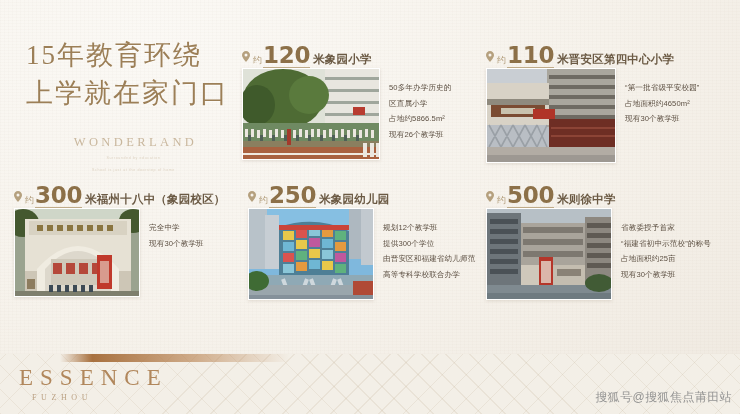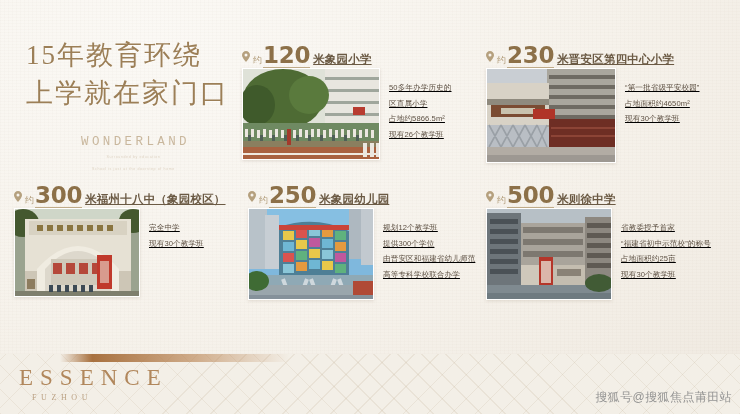--- a/index.html
+++ b/index.html
@@ -40,21 +40,21 @@
     font-size: 27px;
     letter-spacing: 2px;
     color: #9c7f57;
     line-height: 1.42;
     white-space: nowrap;
     text-shadow: 0 1px 0 rgba(255,255,255,0.6);
   }
   #wonderland {
     margin-top: 22px;
     text-align: center;
-    font-family: Liberation Mono, monospace;
+    font-family: Liberation Serif, serif;
     font-size: 12.5px;
     letter-spacing: 3.4px;
     color: #c9b79d;
     padding-left: 4px;
   }
   .hl-sub {
     text-align: center;
     font-size: 3.6px;
     letter-spacing: 0.6px;
     color: #ded3c3;
@@ -98,24 +98,23 @@
     border-bottom: 1.4px solid #c3ad8a;
     padding-bottom: 0px;
     line-height: 1;
   }
   .sname {
     font-size: 11.5px;
     color: #6b5a44;
     margin-left: 3px;
     font-weight: bold;
     letter-spacing: 0.2px;
-    text-decoration: underline;
-  }
-
-  .card-body { display: flex; align-items: flex-start; text-decoration: underline; }
+  }
+
+  .card-body { display: flex; align-items: flex-start; }
 
   .photo {
     flex: 0 0 auto;
     border: 1px solid #ffffff;
     box-shadow: 0 1px 3px rgba(120,100,80,0.18);
     overflow: hidden;
     position: relative;
     background: #b9b5ae;
   }
   .photo svg { display: block; }
@@ -282,21 +281,21 @@
   </div>
 
   <div class="card" style="left:486px; top:44px; width:250px;">
     <div class="card-head">
       <span class="pin">
         <svg width="8" height="11" viewBox="0 0 8 11">
             <path d="M4 0C1.8 0 0 1.8 0 4c0 2.9 4 7 4 7s4-4.1 4-7c0-2.2-1.8-4-4-4zm0 5.5A1.5 1.5 0 1 1 4 2.5a1.5 1.5 0 0 1 0 3z" fill="#b5a07e"></path>
           </svg>
       </span>
       <span class="yue">约</span>
-      <span class="dist">230</span>
+      <span class="dist">110</span>
       <span class="sname"><span>米</span><span>晋安区第四中心小学</span></span>
     </div>
     <div class="card-body">
       <div class="photo" style="width:130px;height:95px;">
         <svg width="130" height="95" viewBox="0 0 130 95">
           <rect width="130" height="95" fill="#b9bec4"></rect>
           <rect x="0" y="0" width="130" height="22" fill="#c9ced3"></rect>
           <rect x="60" y="0" width="70" height="58" fill="#a9a69d"></rect>
           <g fill="#6e6a62">
             <rect x="62" y="6" width="66" height="4"></rect>

